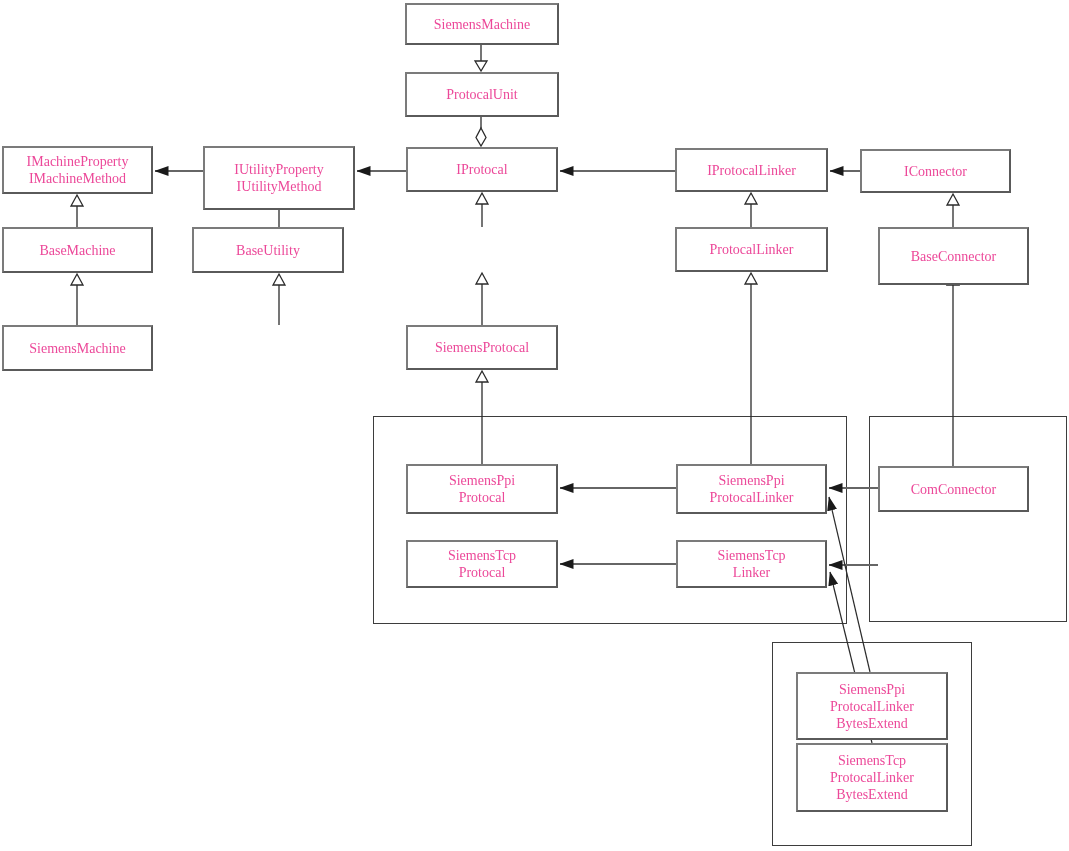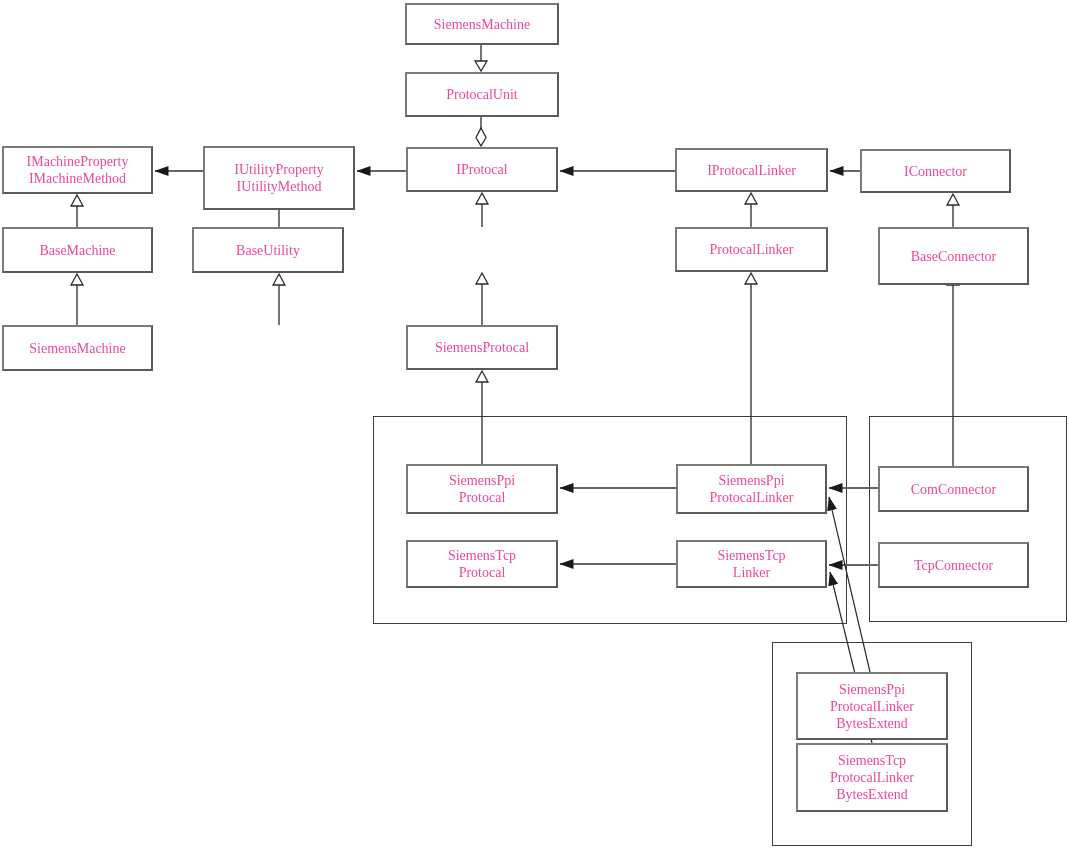--- a/index.html
+++ b/index.html
@@ -137,21 +137,20 @@
 Protocal</div>
 
   <div class="node" style="left:676px;top:464px;width:151px;height:50px">SiemensPpi
 ProtocalLinker</div>
 
   <div class="node" style="left:676px;top:540px;width:151px;height:48px">SiemensTcp
 Linker</div>
 
   <div class="node" style="left:878px;top:466px;width:151px;height:46px">ComConnector</div>
 
-  <div class="node" style="left:878px;top:542px;width:151px;height:46px">TcpConnector</div>
 
   <div class="node" style="left:796px;top:672px;width:152px;height:68px">SiemensPpi
 ProtocalLinker
 BytesExtend</div>
 
   <div class="node" style="left:796px;top:743px;width:152px;height:69px">SiemensTcp
 ProtocalLinker
 BytesExtend</div>
 
 </div>

